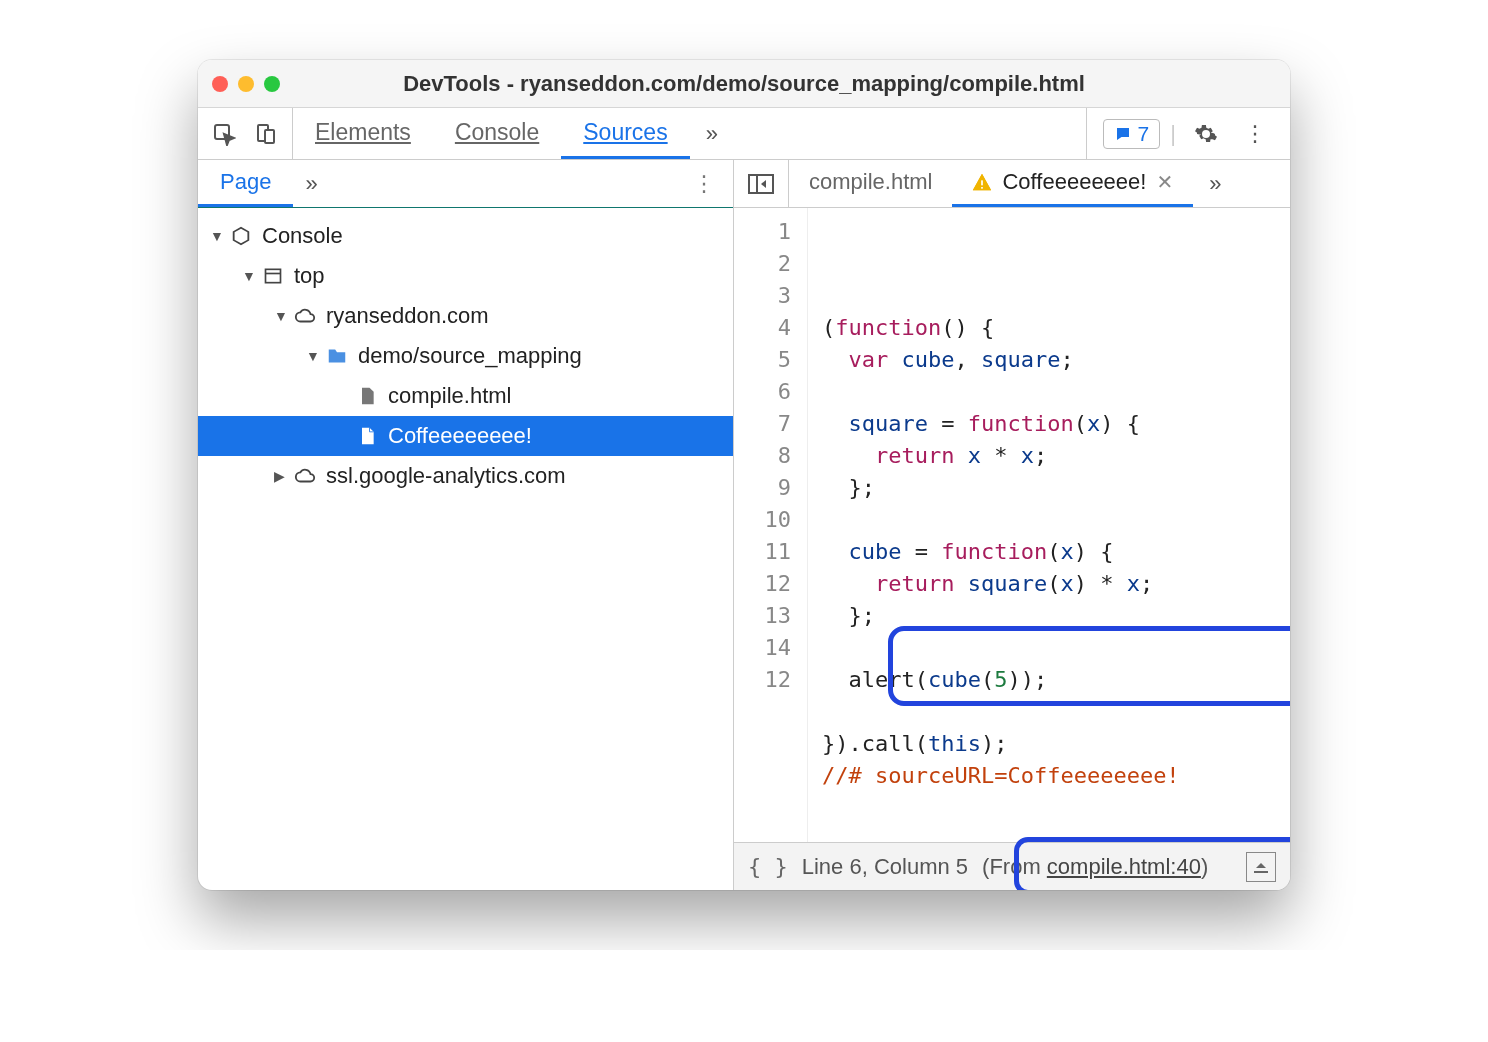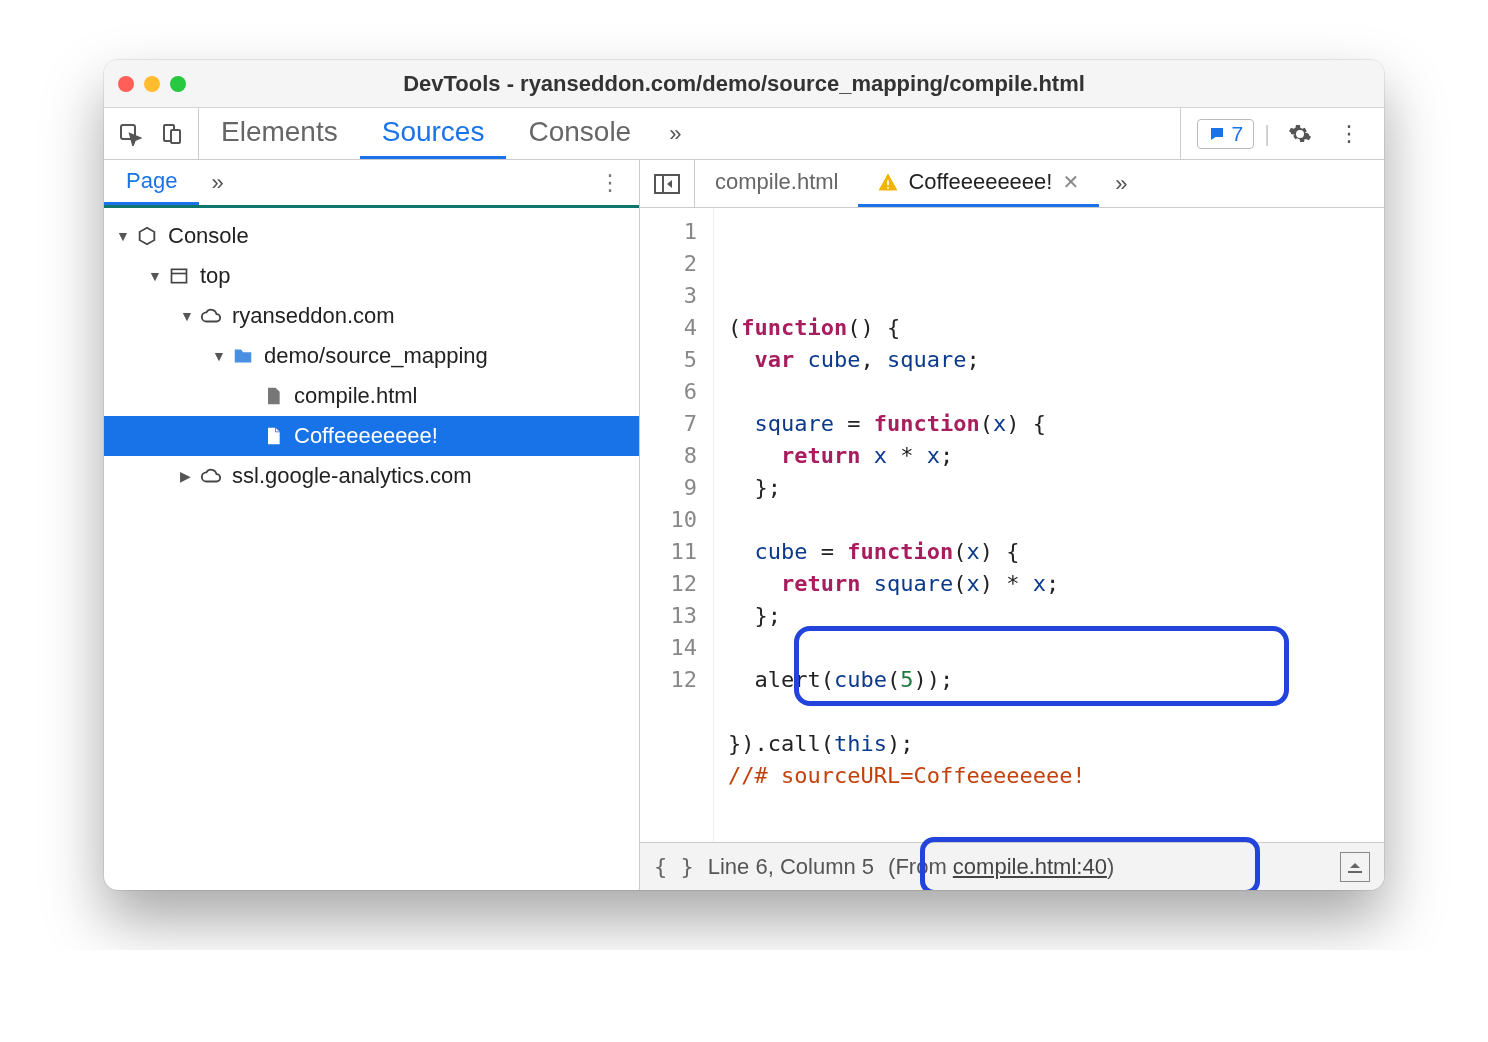--- a/index.html
+++ b/index.html
@@ -5,21 +5,21 @@
   * { box-sizing: border-box; margin: 0; padding: 0; }
   body {
     font-family: -apple-system, BlinkMacSystemFont, "Segoe UI", Helvetica, Arial, sans-serif;
     background: #fff;
     display: flex;
     justify-content: center;
     align-items: flex-start;
     padding: 60px 40px;
   }
   .window {
-    width: 1280px;
+    width: 1092px;
     border-radius: 14px;
     box-shadow: 0 30px 60px rgba(0,0,0,0.35), 0 0 0 1px rgba(0,0,0,0.08);
     overflow: hidden;
     background: #fff;
     font-size: 22px;
   }
   
   .titlebar {
     height: 48px;
     background: #f5f5f5;
@@ -46,22 +46,23 @@
     align-items: stretch;
   }
   .toolbar .tool-left {
     display: flex; align-items: center; gap: 18px;
     padding: 0 14px; border-right: 1px solid #ccc;
   }
   .icon { display: inline-flex; align-items: center; justify-content: center; }
   .tabs-main { display: flex; align-items: stretch; flex: 1; }
   .tabs-main .tab {
     padding: 0 22px; display: flex; align-items: center;
-    color: #666; font-size: 28px; cursor: pointer;
+    color: #666; font-size: 23px; cursor: pointer;
     border-bottom: 3px solid transparent;
+    text-decoration: underline;
   }
   .tabs-main .tab.active { color: #1a73e8; border-bottom-color: #1a73e8; }
   .tabs-main .more { display:flex; align-items:center; padding:0 16px; color:#555; cursor:pointer; }
   .toolbar .tool-right {
     display:flex; align-items:center; gap:10px; padding:0 16px;
     border-left:1px solid #ccc;
   }
   .issues-badge {
     display:flex; align-items:center; gap:6px;
     border:1px solid #bbb; border-radius:4px; padding:2px 10px;
@@ -71,21 +72,21 @@
   .gear, .kebab { color:#555; padding:0 8px; cursor:pointer; }
   
   .body {
     display:flex; height: 730px;
   }
   .left-pane {
     width: 536px; border-right:1px solid #ccc;
     display:flex; flex-direction:column;
   }
   .left-tabs {
-    height:48px; border-bottom:3px solid #0f766e;
+    height:48px; border-bottom:1px solid #0f766e;
     display:flex; align-items:stretch;
   }
   .left-tabs .ltab {
     padding:0 22px; display:flex; align-items:center; font-size:22px;
     color:#666; cursor:pointer; border-bottom:3px solid transparent;
   }
   .left-tabs .ltab.active { color:#1a73e8; border-bottom-color:#1a73e8; font-weight:500; }
   .left-tabs .chev { display:flex; align-items:center; padding:0 12px; color:#555; }
   .left-tabs .kebab2 { margin-left:auto; display:flex; align-items:center; padding:0 18px; color:#777; }
   .tree { padding:8px 0; font-size:22px; color:#222; overflow:auto; flex:1; }
@@ -114,21 +115,21 @@
   .file-tabs .more2 { display:flex; align-items:center; padding:0 16px; color:#555; }
   .editor {
     flex:1; display:flex; font-family: Menlo, Consolas, monospace;
     font-size:22px; line-height:32px; overflow:hidden; position:relative;
   }
   .gutter {
     width:74px; text-align:right; color:#888; padding:8px 16px 8px 0;
     border-right:1px solid #eee; background:#fff;
   }
   .code { padding:8px 14px; white-space:pre; color:#222; position:relative; flex:1; }
-  .tok-kw { color:#a71d5d;font-weight:bold; } 
+  .tok-kw { color:#a71d5d; } 
   .tok-id { color:#0b3a8c; } 
   .tok-num { color:#1c7a3e; }
   .tok-com { color:#c2410c; }
   .hl1 {
     position:absolute; border:5px solid #2244dd; border-radius:16px;
     left:80px; top:418px; width:495px; height:80px; pointer-events:none;
   }
   .status {
     height:48px; border-top:1px solid #ccc; background:#f3f3f3;
     display:flex; align-items:center; padding:0 14px; font-size:22px; color:#555;
@@ -170,22 +171,22 @@
       </span>
       <span class="icon">
         <svg width="24" height="24" viewBox="0 0 24 24" fill="none" stroke="#555" stroke-width="2">
           <rect x="4" y="3" width="10" height="16" rx="1"></rect>
             <rect x="11" y="8" width="9" height="13" rx="1" fill="#fff"></rect>
         </svg>
       </span>
     </div>
     <div class="tabs-main">
       <div class="tab">Elements</div>
+      <div class="tab">Console</div>
       <div class="tab active">Sources</div>
-      <div class="tab">Console</div>
       <div class="more">»</div>
     </div>
     <div class="tool-right">
       <div class="issues-badge">
         <svg width="18" height="18" viewBox="0 0 24 24">
             <path d="M4 4h16v12H10l-6 4V4z"></path>
           </svg>
         <span>7</span>
       </div>
       <span style="color:#ccc;">|</span>

